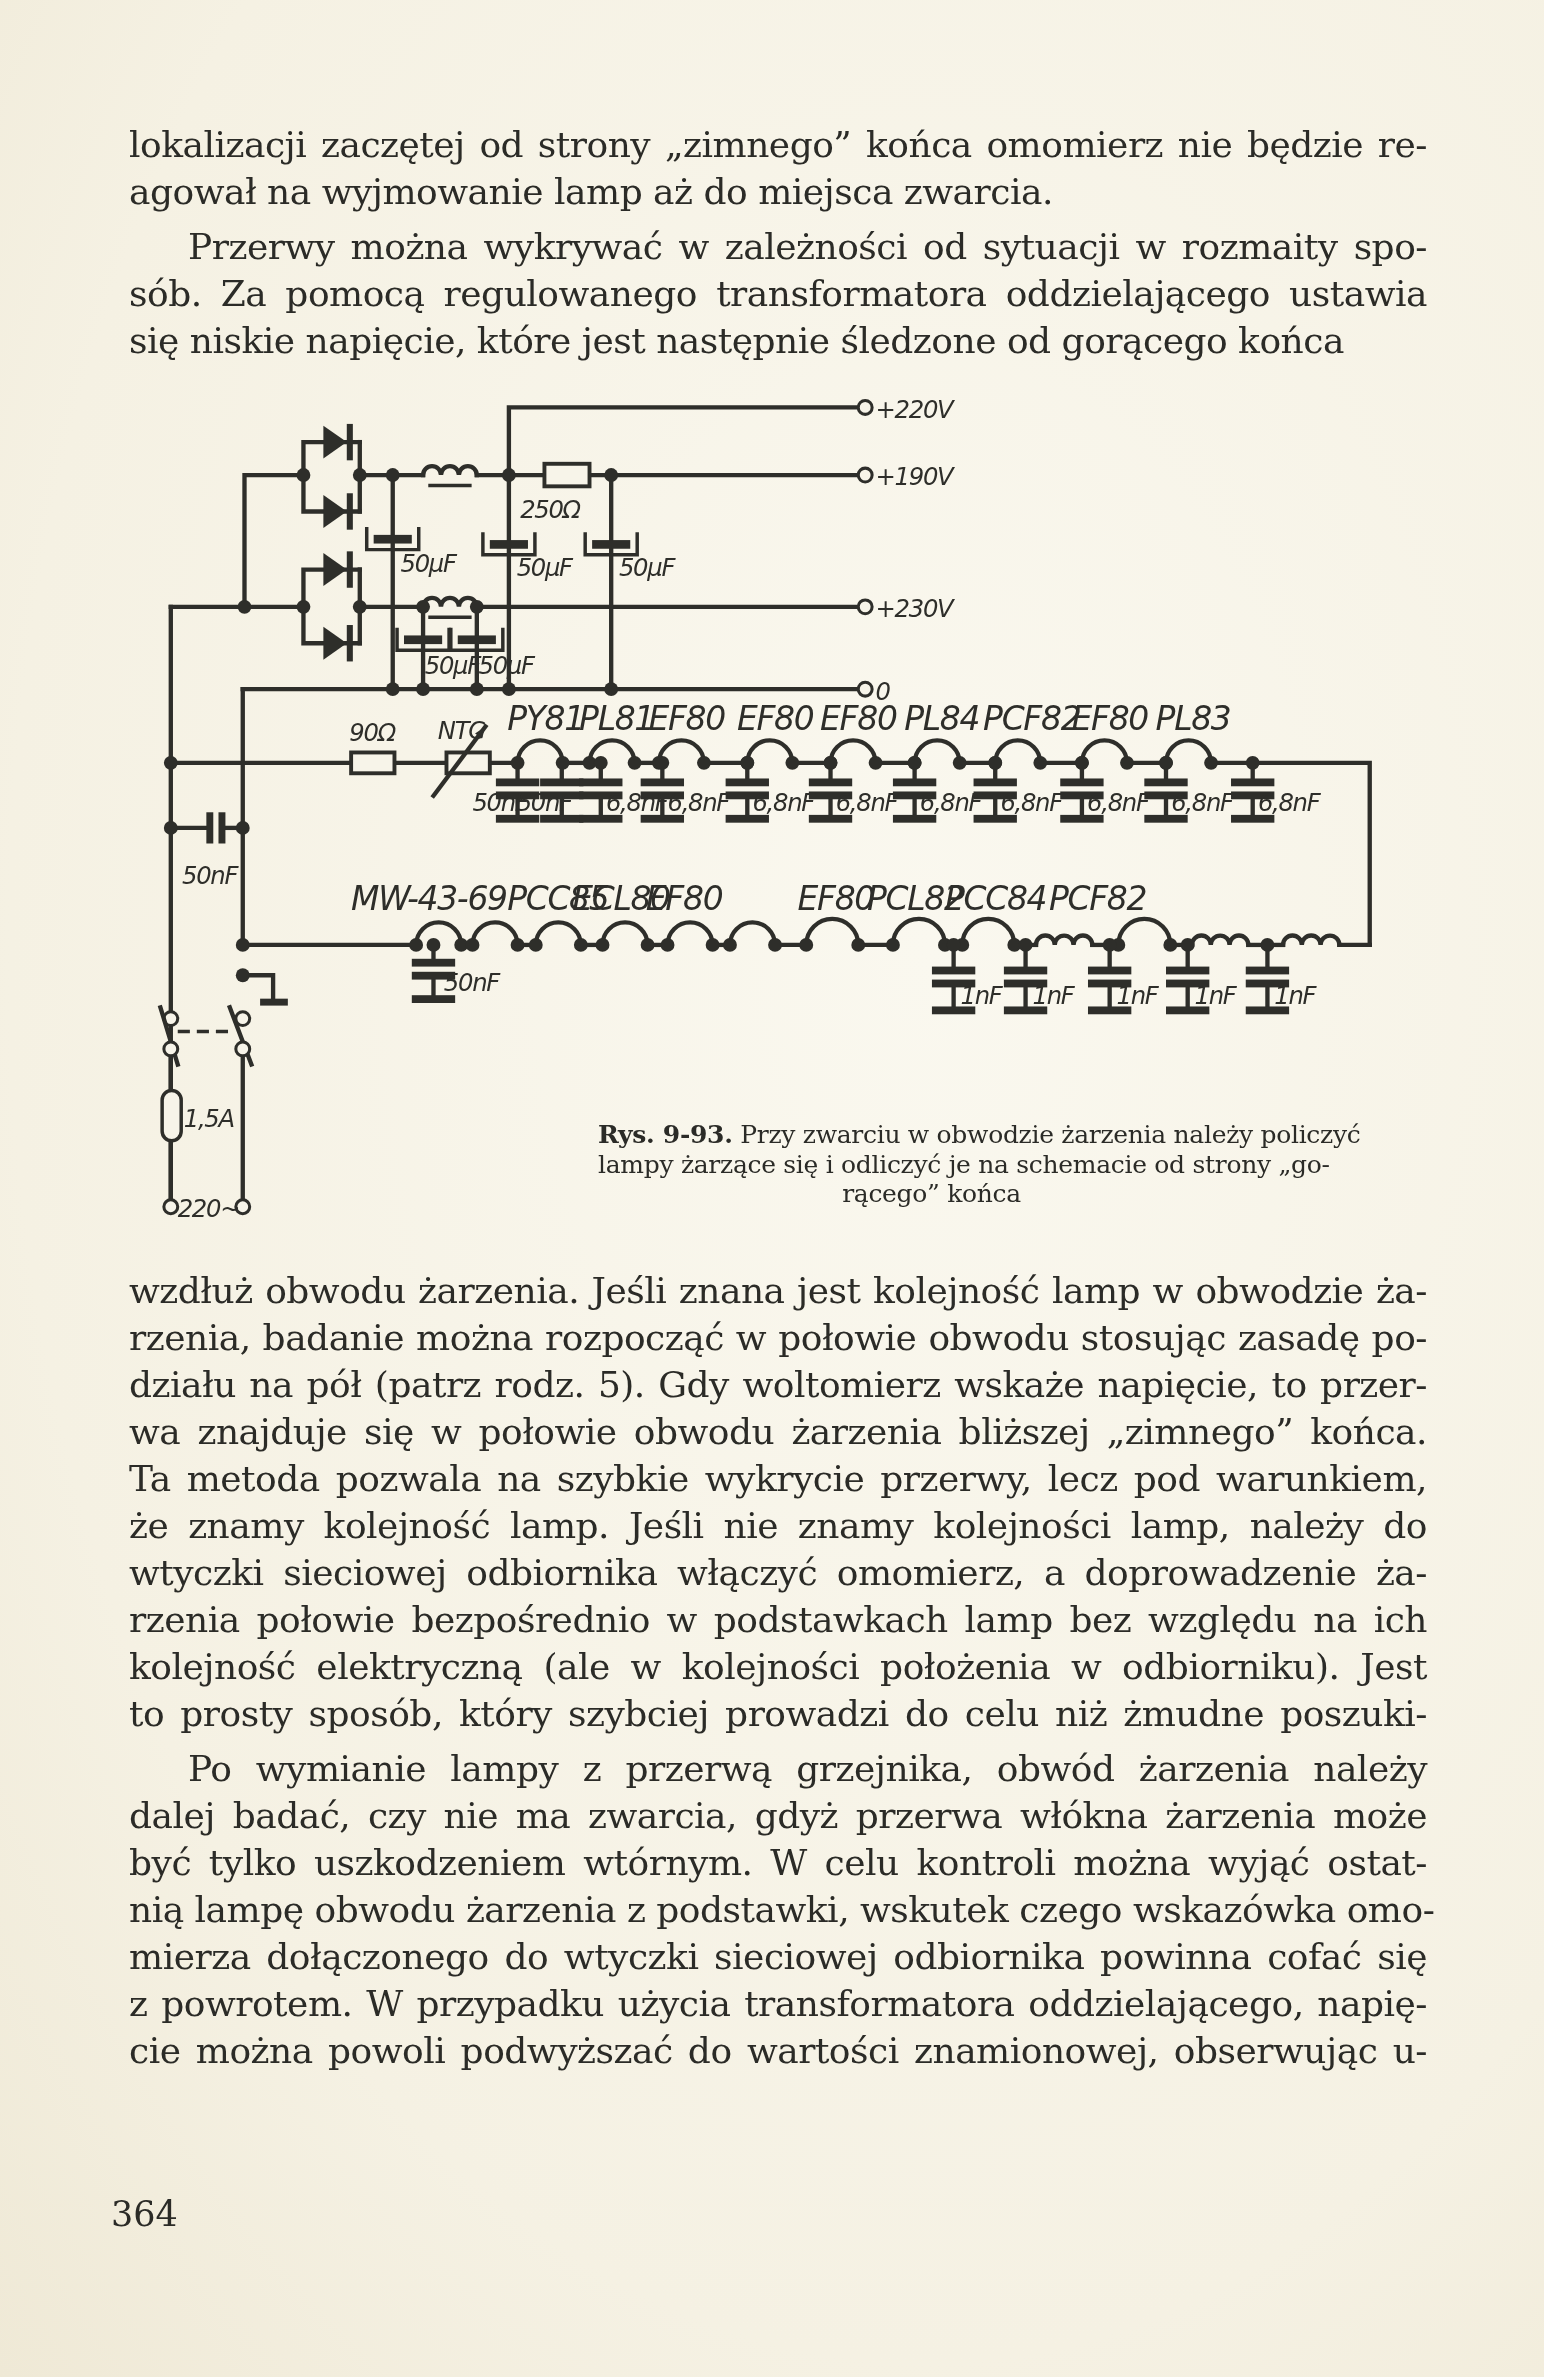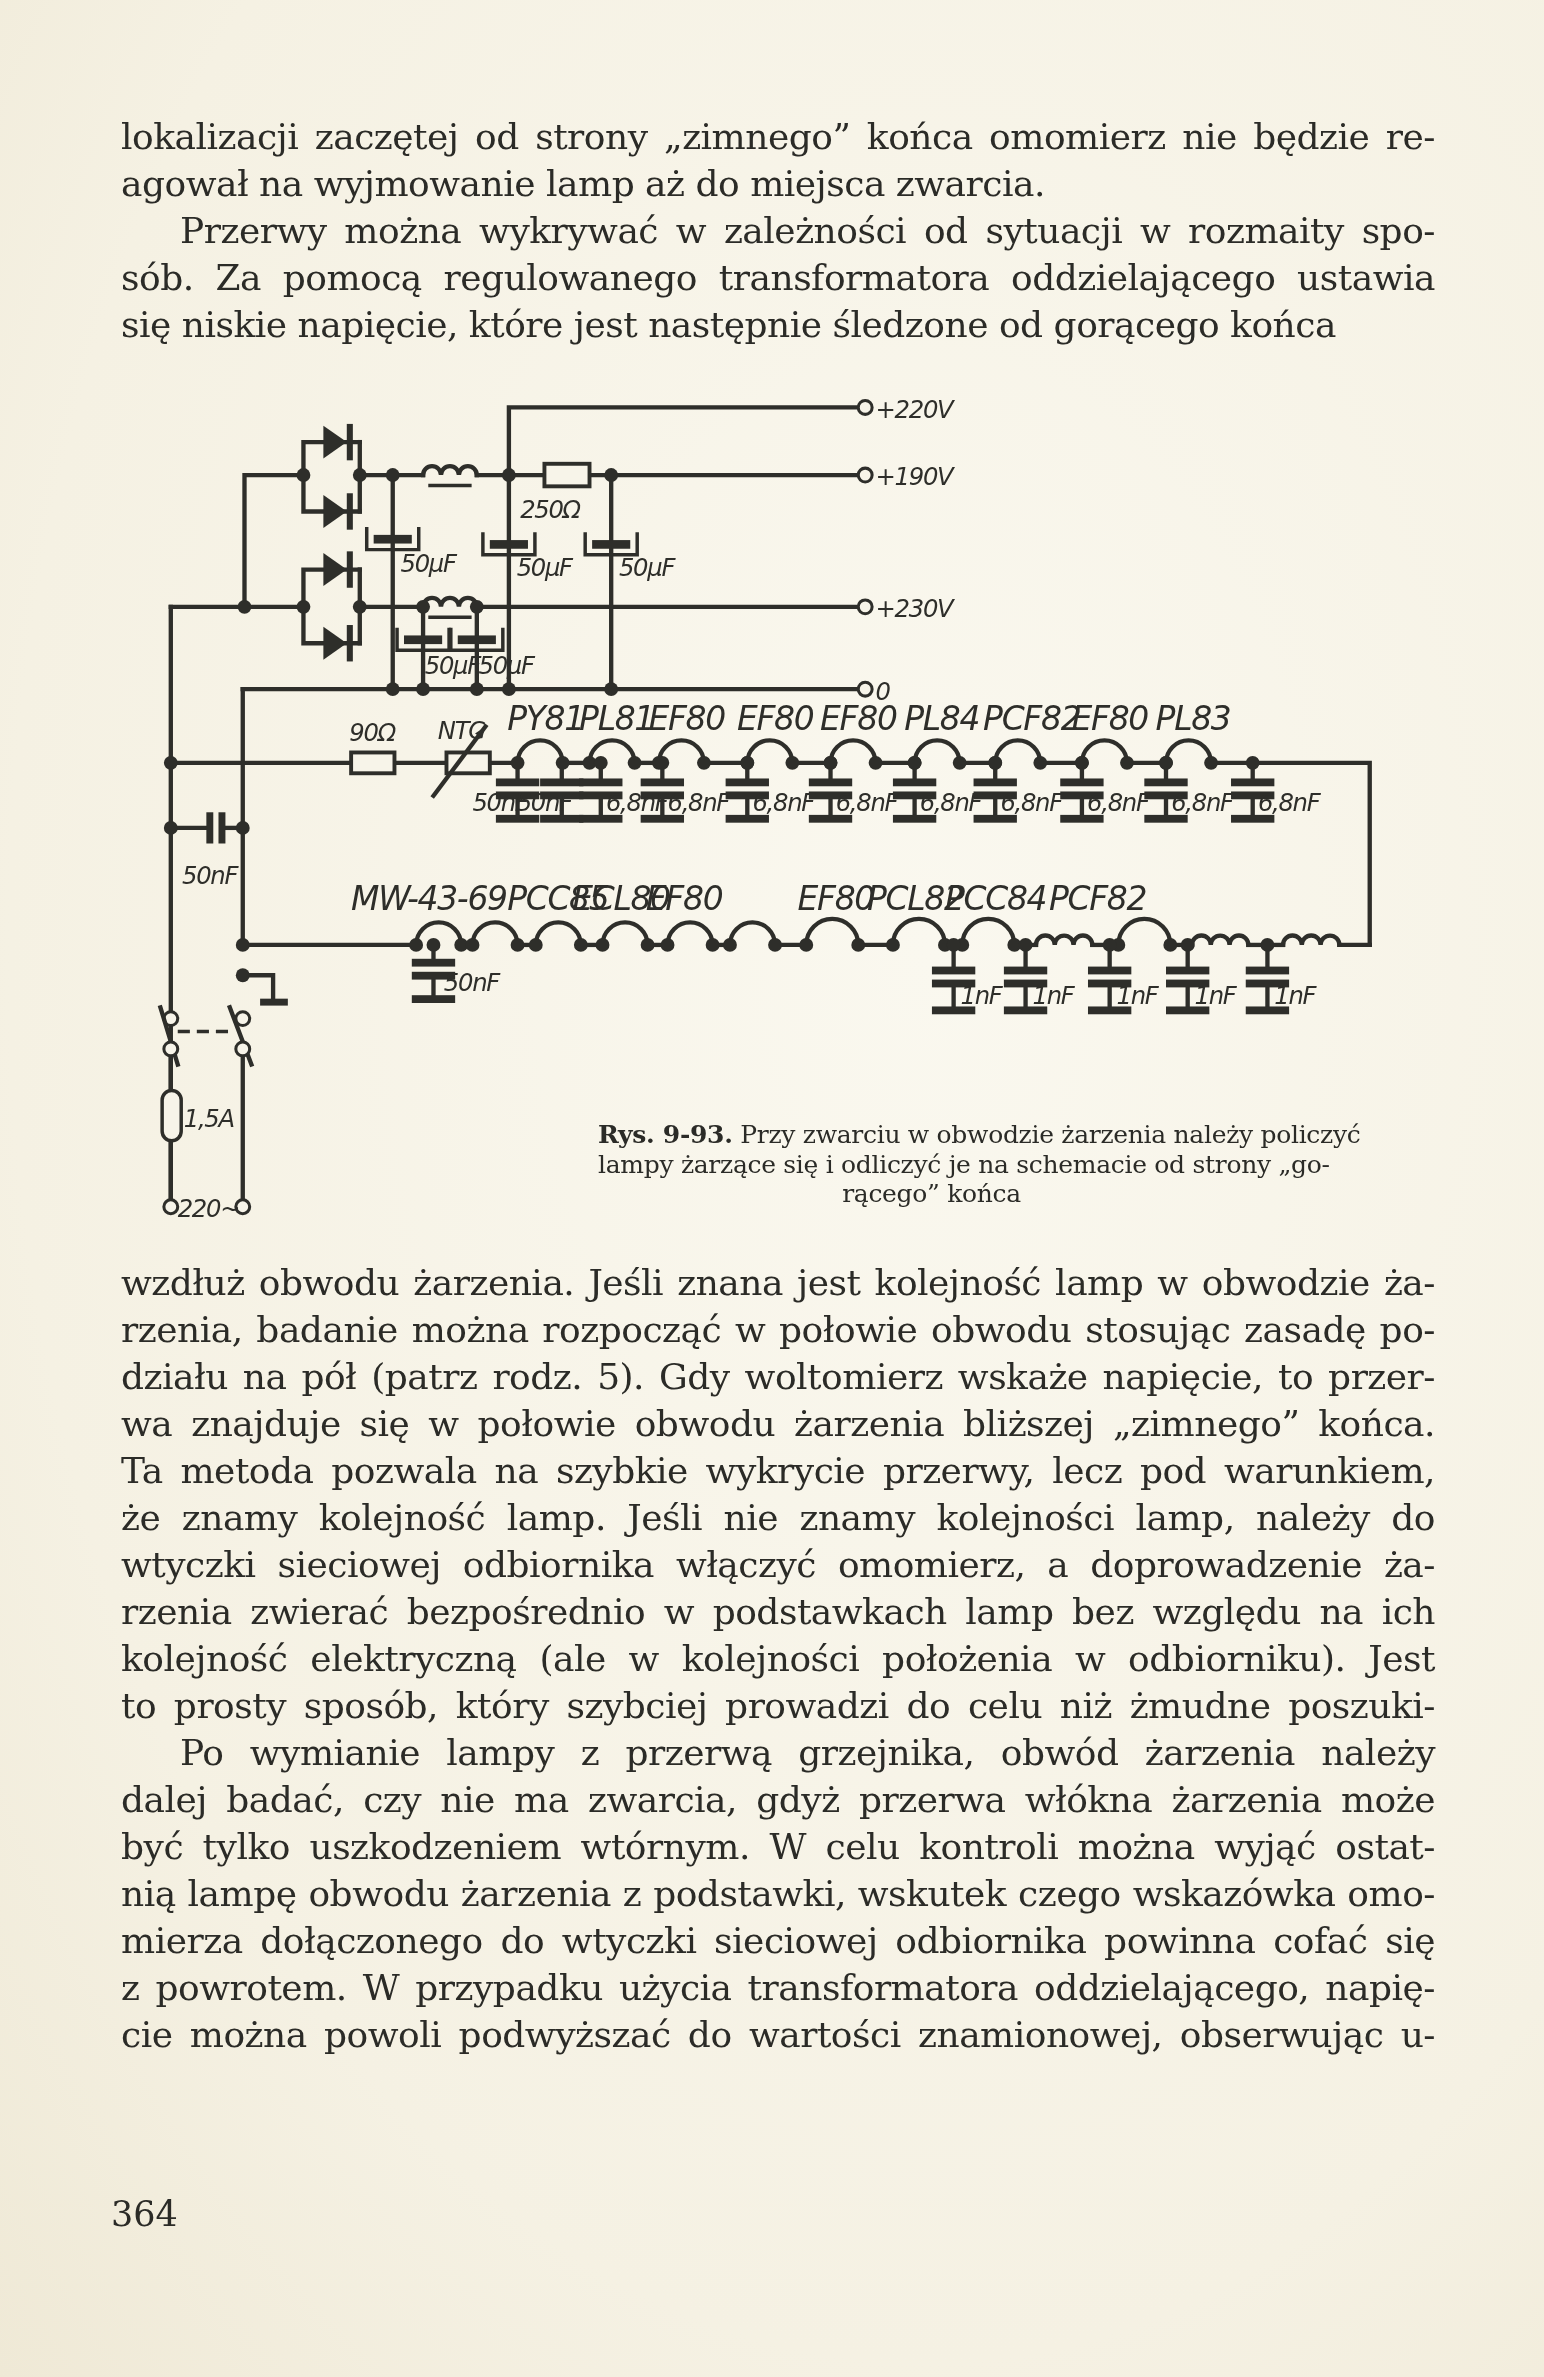--- a/index.html
+++ b/index.html
@@ -19,21 +19,21 @@
     position: absolute;
     left: 121px;
     width: 1314px;
     font-size: 36px;
     line-height: 47px;
     letter-spacing: -0.5px;
     text-align: justify;
     font-family: "DejaVu Serif", "Liberation Serif", serif;
     color: #2b2b27;
   }
-  .txt p { margin: 0; text-align: justify; text-align-last: left; }
+  .txt p { margin: 8px; text-align: justify; text-align-last: left; }
   .line { display: block; height: 47px; white-space: nowrap; text-align-last: justify; text-align: justify; }
   .line.last { text-align-last: left; }
   #block-1 { top: 113px; }
   #block-2 { top: 1259px; }
 
   .caption {
     position: absolute;
     left: 598px; top: 1120px; width: 780px;
     font-size: 25px; line-height: 29.5px;
     font-family: "DejaVu Serif", "Liberation Serif", serif;
@@ -430,21 +430,21 @@
 
 <div class="txt" id="block-2">
     <p>
       <span class="line">wzdłuż obwodu żarzenia. Jeśli znana jest kolejność lamp w obwodzie ża-</span>
       <span class="line">rzenia, badanie można rozpocząć w połowie obwodu stosując zasadę po-</span>
       <span class="line">działu na pół (patrz rodz. 5). Gdy woltomierz wskaże napięcie, to przer-</span>
       <span class="line">wa znajduje się w połowie obwodu żarzenia bliższej „zimnego” końca.</span>
       <span class="line">Ta metoda pozwala na szybkie wykrycie przerwy, lecz pod warunkiem,</span>
       <span class="line">że znamy kolejność lamp. Jeśli nie znamy kolejności lamp, należy do</span>
       <span class="line">wtyczki sieciowej odbiornika włączyć omomierz, a doprowadzenie ża-</span>
-      <span class="line">rzenia zwierać bezpośrednio w podstawkach lamp bez względu na ich</span>
+      <span class="line">rzenia połowie bezpośrednio w podstawkach lamp bez względu na ich</span>
       <span class="line">kolejność elektryczną (ale w kolejności położenia w odbiorniku). Jest</span>
       <span class="line">to prosty sposób, który szybciej prowadzi do celu niż żmudne poszuki-</span>
     </p>
     <p>
       <span class="line" style="padding-left: 59px;">Po wymianie lampy z przerwą grzejnika, obwód żarzenia należy</span>
       <span class="line">dalej badać, czy nie ma zwarcia, gdyż przerwa włókna żarzenia może</span>
       <span class="line">być tylko uszkodzeniem wtórnym. W celu kontroli można wyjąć ostat-</span>
       <span class="line">nią lampę obwodu żarzenia z podstawki, wskutek czego wskazówka omo-</span>
       <span class="line">mierza dołączonego do wtyczki sieciowej odbiornika powinna cofać się</span>
       <span class="line">z powrotem. W przypadku użycia transformatora oddzielającego, napię-</span>

